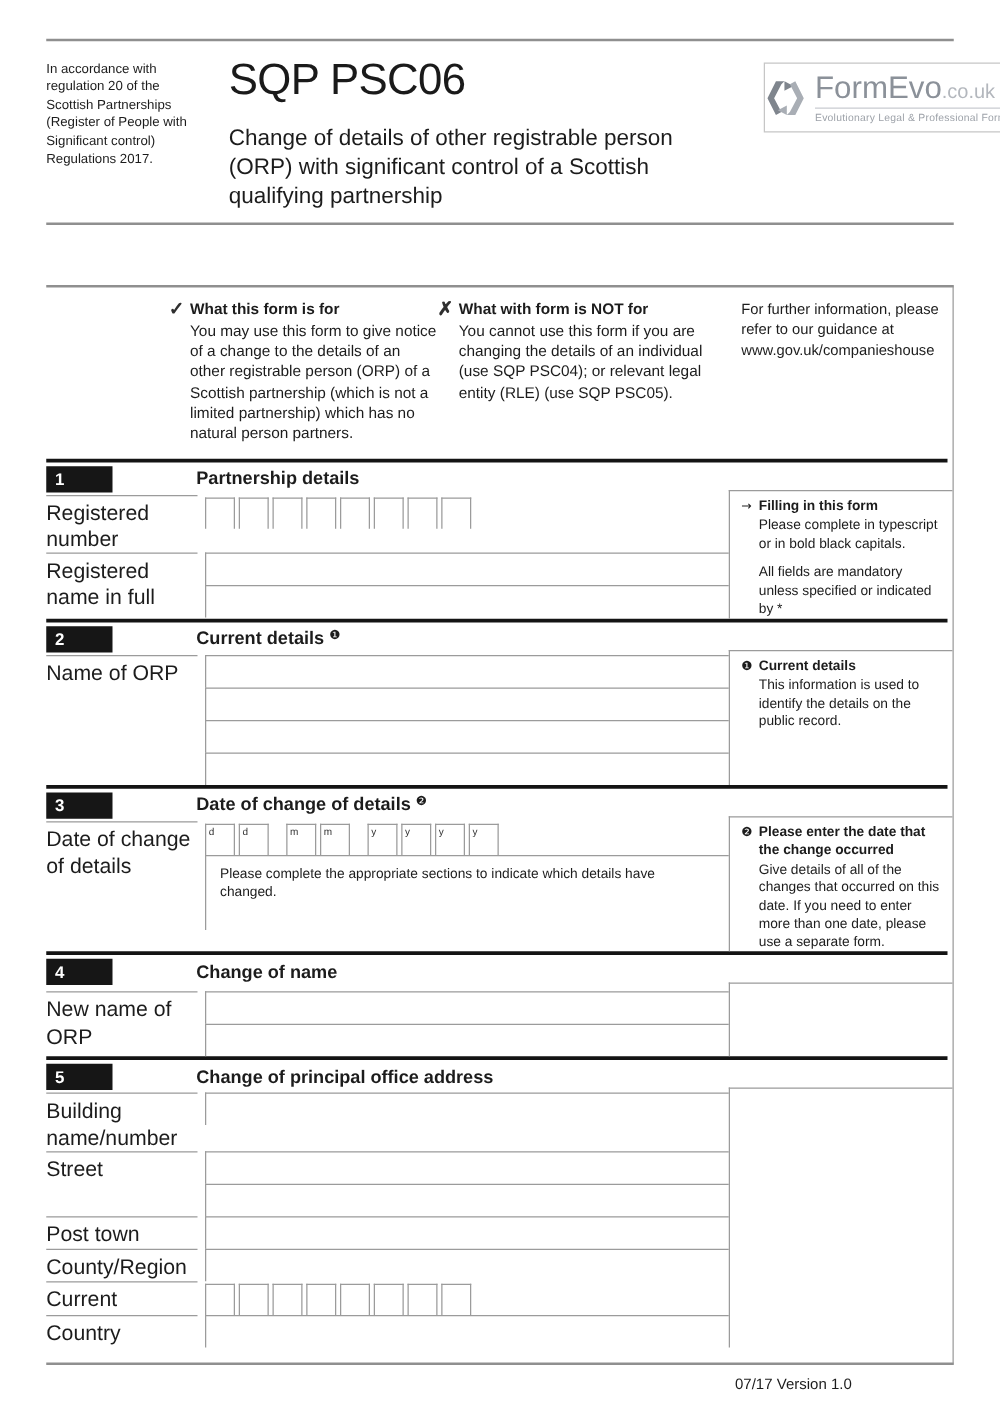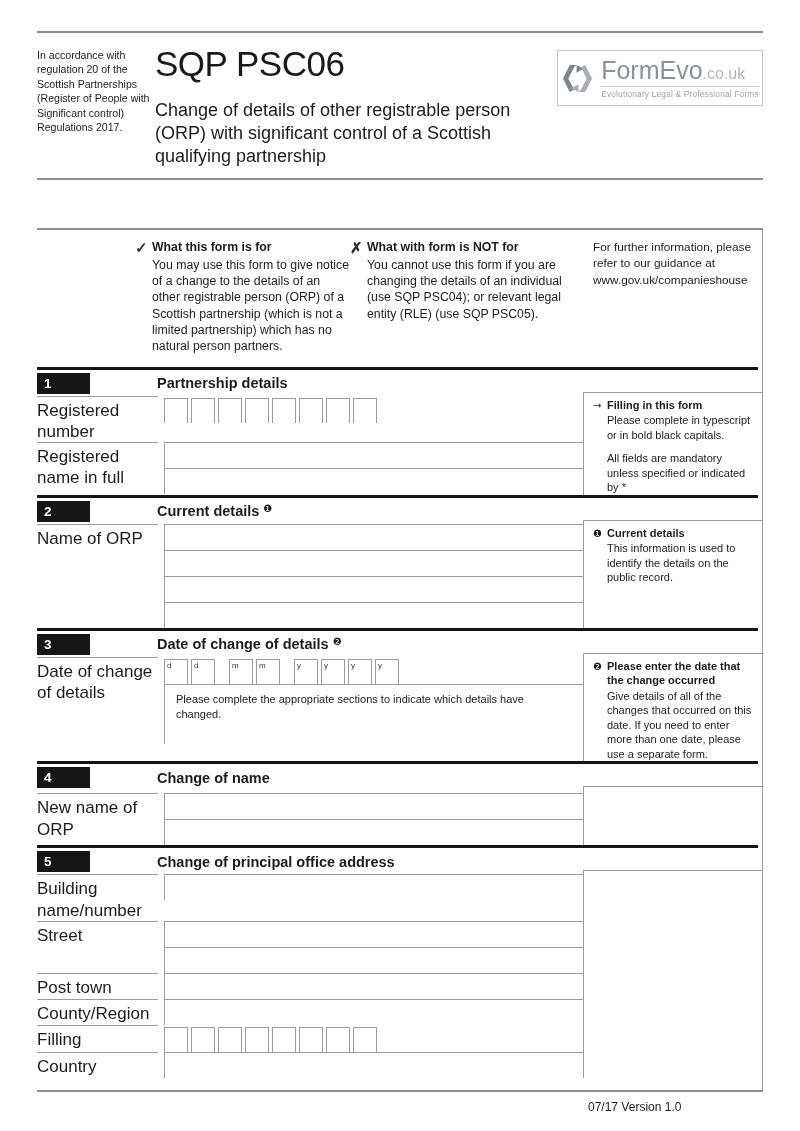--- a/index.html
+++ b/index.html
@@ -4,21 +4,21 @@
 <style>
   * { box-sizing: border-box; }
   html,body { margin:0; padding:0; background:#ffffff; }
   body { width:800px; height:1131px; font-family:"Liberation Sans", sans-serif; color:#1c1c1c; }
   .page { position:relative; width:800px; height:1131px; padding:31px 37px 0 37px; }
 
   .rule { height:2px; background:#8f8f8f; }
   .toprule { margin-bottom:13px; }
 
   
-  .masthead { display:flex; height:132px; }
+  .masthead { display:flex; height:132px;gap:28px; }
   .reg-note { width:113px; flex:none; font-size:10.6px; line-height:1.36; padding-top:2px; }
   .title-block { width:400px; flex:none; margin-left:5px; }
   .form-code { font-size:35px; line-height:1.05; letter-spacing:-0.5px; color:#1a1a1a; }
   .form-title { font-size:18px; line-height:1.28; margin-top:16px; }
   .logo-box { margin-left:auto; width:206px; height:56px; border:1.5px solid #c6c6c6;
               display:flex; align-items:center; justify-content:center; gap:7px; margin-top:4px; }
   .logo-brand { font-size:25px; color:#8b9199; line-height:1; white-space:nowrap; }
   .logo-suffix { font-size:16px; color:#b3b7bd; }
   .logo-tagline { border-top:1px solid #c9ccd1; margin-top:3px; padding-top:2px;
                   font-size:8.3px; color:#9da2a9; white-space:nowrap; letter-spacing:0.2px; }
@@ -287,21 +287,21 @@
         </div>
         <div class="frow">
           <div class="lbl">Post town</div>
           <div class="line"></div>
         </div>
         <div class="frow">
           <div class="lbl">County/Region</div>
           <div class="line"></div>
         </div>
         <div class="frow">
-          <div class="lbl">Filling</div>
+          <div class="lbl">Current</div>
           <div class="boxrow">
             <div class="cbox"></div>
             <div class="cbox"></div>
             <div class="cbox"></div>
             <div class="cbox"></div>
             <div class="cbox"></div>
             <div class="cbox"></div>
             <div class="cbox"></div>
             <div class="cbox"></div>
           </div>

